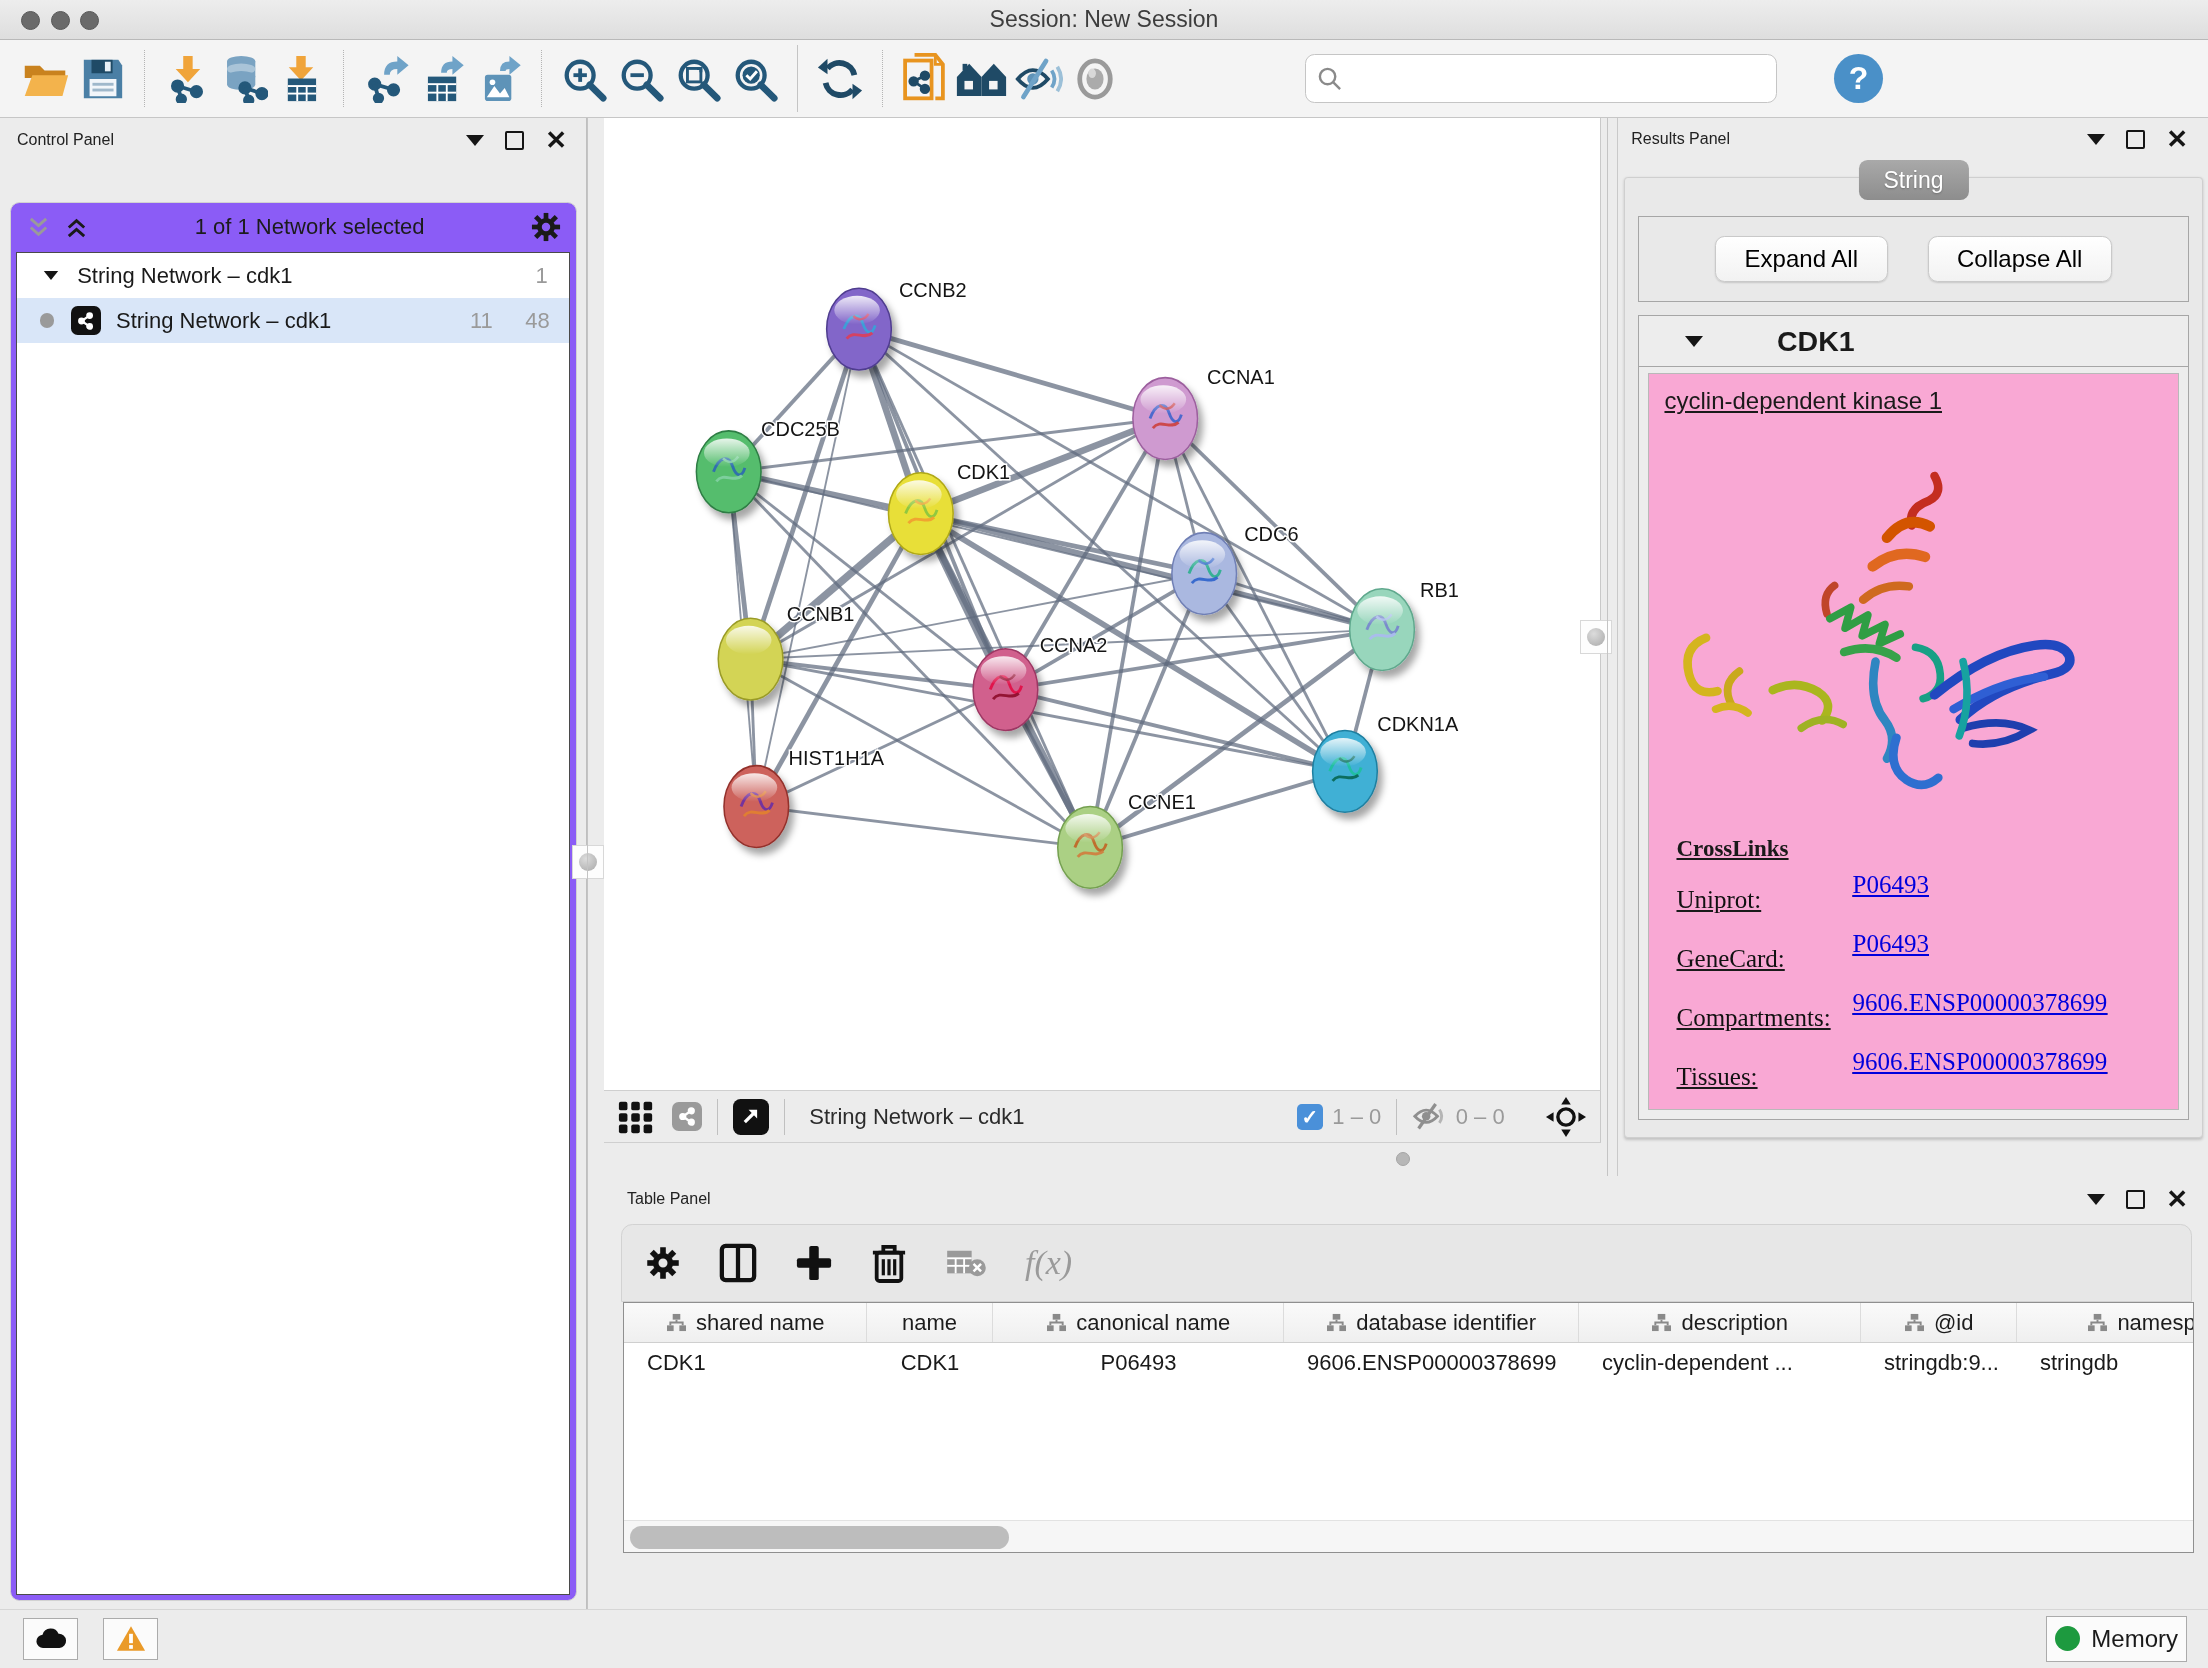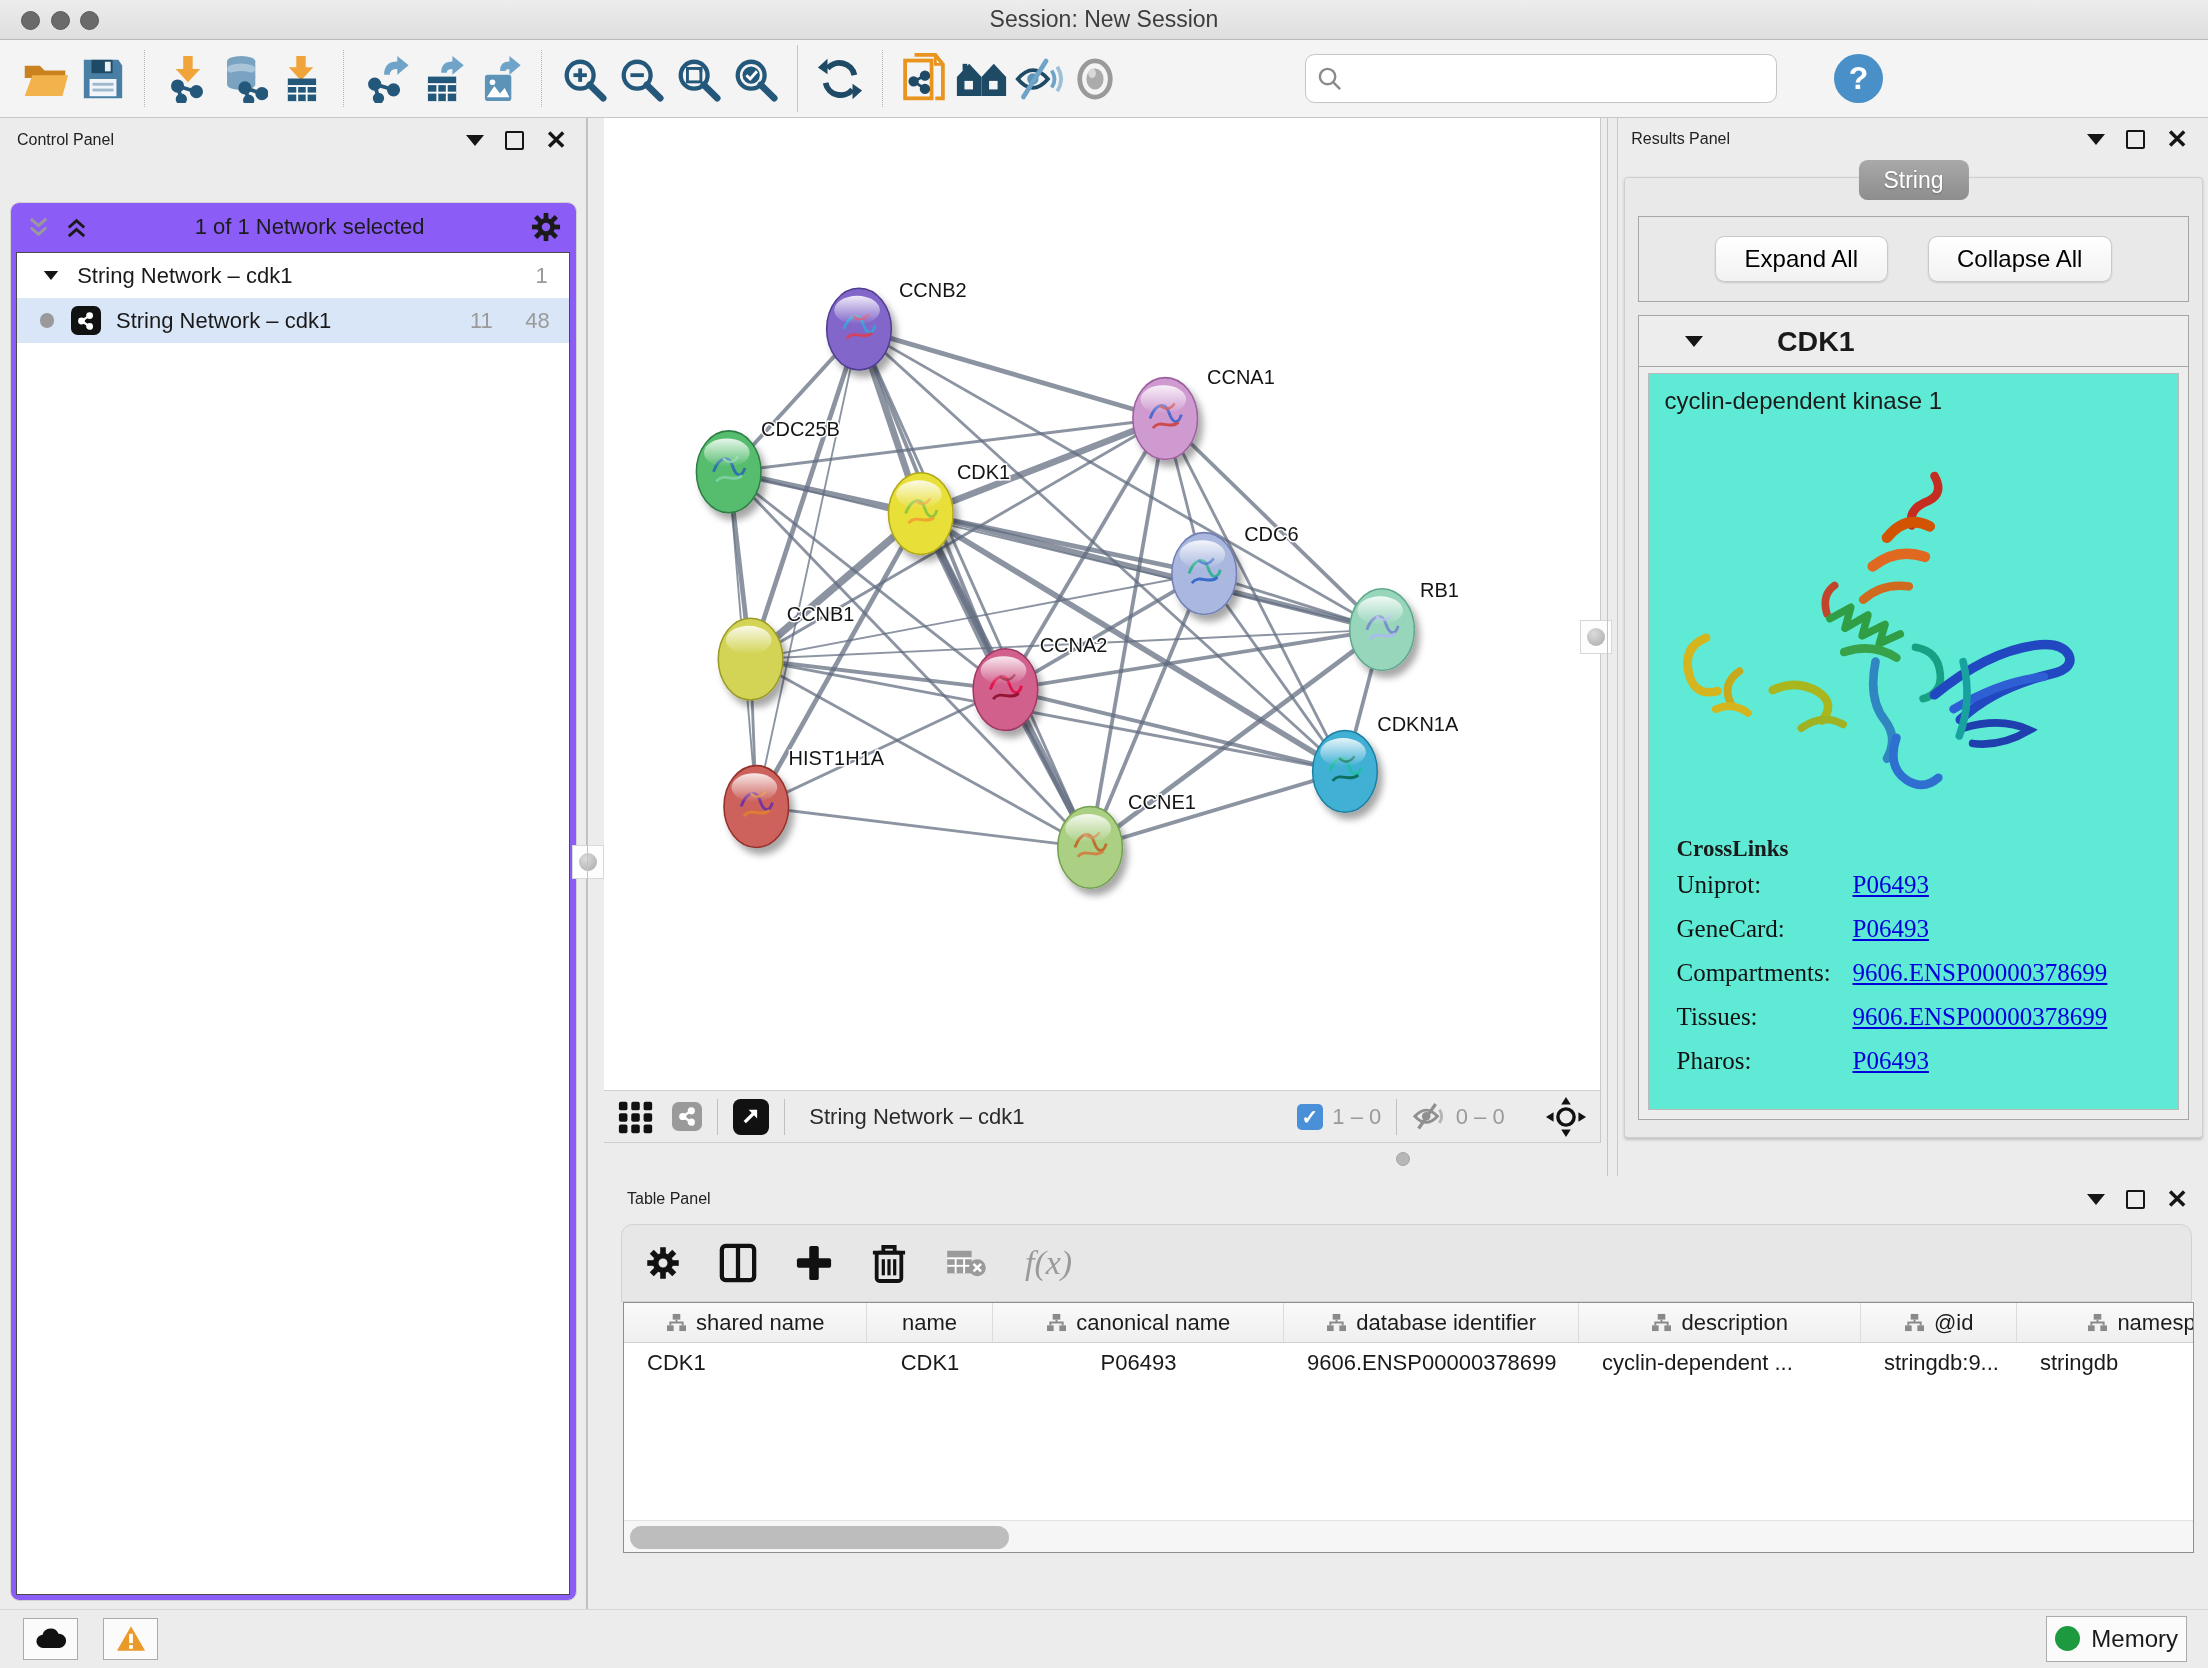--- a/index.html
+++ b/index.html
@@ -76,26 +76,26 @@
     background:linear-gradient(#a9a9a9,#8d8d8d); color:#fff; font-size:23px; border-radius:8.6px;
     display:flex; align-items:center; text-shadow:0 1px 1.9px rgba(0,0,0,.25); }
   .rp-box { position:absolute; left:5.7px; right:5.7px; top:59px; bottom:38px; background:#e9e9e9; border:1.9px solid #cfcfcf; border-radius:3.8px; box-shadow:0 1.9px 2.9px rgba(0,0,0,.18); }
   .rp-sub1 { position:absolute; left:13.3px; right:13.3px; top:38px; height:86px; border:1.9px solid #a6a6a6; background:#e9e9e9;
     display:flex; align-items:center; justify-content:center; gap:40px; }
   .rp-btn { background:linear-gradient(#ffffff,#f2f2f2); border:1px solid #c9c9c9; border-radius:9.5px; font-size:24px;
     padding:7.6px 28.5px; box-shadow:0 1px 1.9px rgba(0,0,0,.15); }
   .rp-sub2 { position:absolute; left:13.3px; right:13.3px; top:137px; bottom:17px; border:1.9px solid #a6a6a6; background:#ededed; }
   .rp-generow { height:51px; border-bottom:1.9px solid #a6a6a6; display:flex; align-items:center; }
   .rp-gene { font-size:28.5px; font-weight:bold; margin-left:74px; }
-  .rp-inner { position:absolute; left:9.5px; right:9.5px; top:57px; bottom:9.5px; border:1.9px solid #b9b9b9; background:#5eead4; overflow:hidden; }
+  .rp-inner { position:absolute; left:9.5px; right:9.5px; top:57px; bottom:9.5px; border:1.9px solid #b9b9b9; background:#f9a8d4; overflow:hidden;text-decoration:underline; }
   .rp-desc { font-size:24px; margin:13.3px 0 0 15px; }
   .crosslinks { font-family:"Liberation Serif", serif; margin:7.6px 0 0 27px; }
   .cl-title { font-size:23px; font-weight:bold; margin-bottom:9.5px; }
   .cl-row { display:flex; font-size:25px; margin-bottom:16px; }
-  .cl-label { width:176px; color:#111; }
+  .cl-label { width:176px; color:#111;margin-top:15px; }
   .cl-link { color:#0000dd; text-decoration:underline; }
 
   
   .table-panel { position:absolute; left:604px; top:1176px; width:1605px; height:434px; background:#ececec; }
   .tp-header { height:46px; display:flex; align-items:center; justify-content:space-between; padding:0 21px 0 23px; }
   .tp-toolbox { position:absolute; left:17px; right:17px; top:48px; height:78px; background:#e7e7e7;
     border:1px solid #d2d2d2; border-radius:11.4px 11.4px 0 0; display:flex; align-items:center; padding:0 23px; gap:38px; }
   .fx { font-family:"Liberation Serif", serif; font-style:italic; font-size:34px; color:#9a9a9a; }
   .tp-table { position:absolute; left:19px; right:15px; top:126px; height:251px; background:#fff; border:1.9px solid #8f8f8f; overflow:hidden; }
   .thead { display:flex; height:40px; background:linear-gradient(#fafafa,#efefef); border-bottom:1.9px solid #cfcfcf; }

